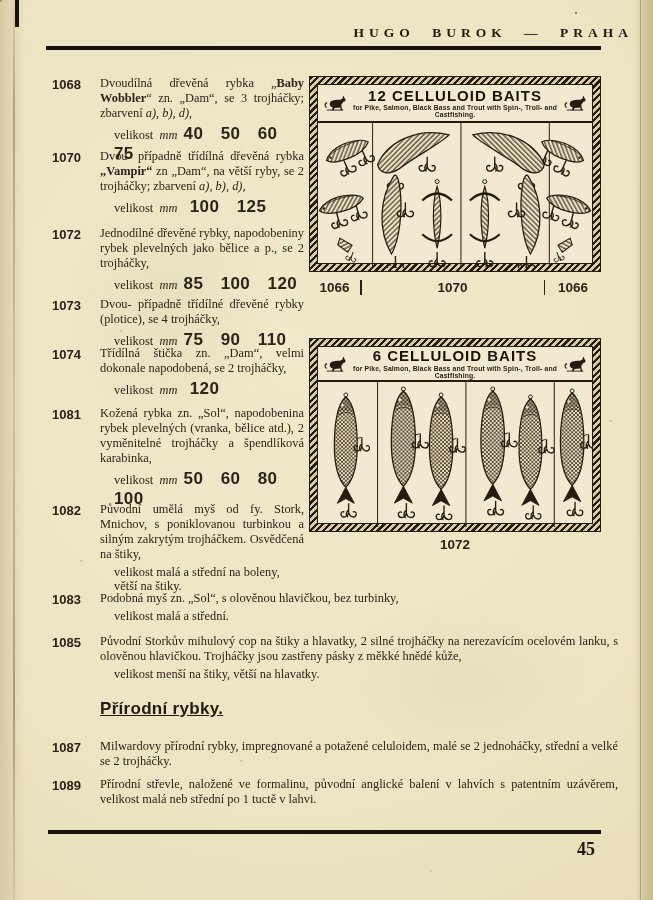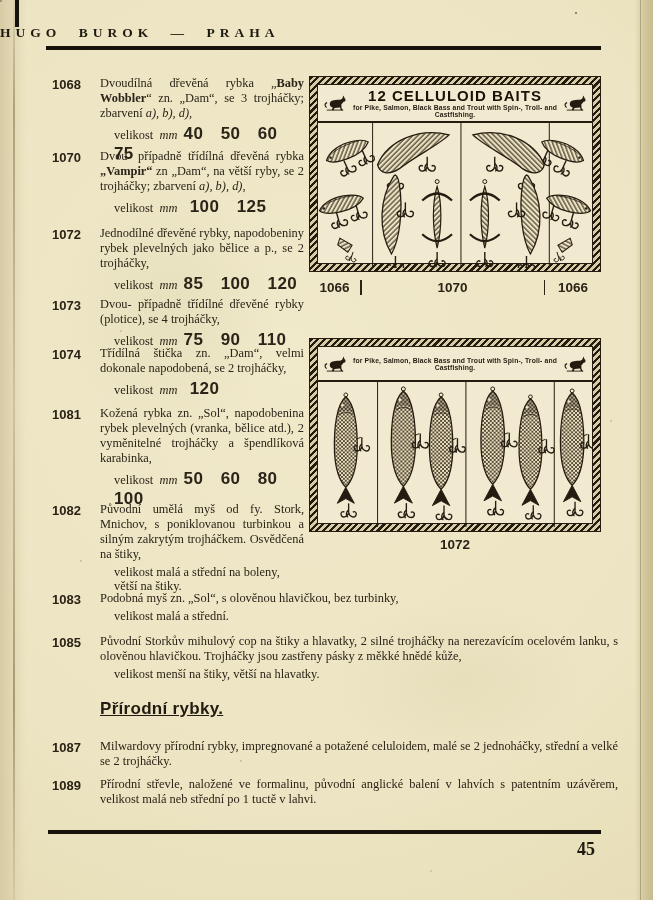--- a/index.html
+++ b/index.html
@@ -18,21 +18,21 @@
   .edge-right-line{position:absolute;right:12px;top:0;bottom:0;width:1px;background:rgba(95,80,42,.35);}
   .stain1{position:absolute;left:60px;top:180px;width:220px;height:260px;border-radius:50%;
     background:radial-gradient(ellipse at center,rgba(125,135,70,.07),rgba(125,135,70,0) 70%);}
   .stain2{position:absolute;left:330px;top:600px;width:260px;height:160px;border-radius:50%;
     background:radial-gradient(ellipse at center,rgba(125,120,60,.06),rgba(125,120,60,0) 70%);}
   .speckles{position:absolute;left:0;top:0;width:2px;height:2px;border-radius:50%;background:rgba(80,60,30,.5);
     box-shadow:575px 12px 0 rgba(60,45,20,.7), 120px 330px 0 rgba(90,70,35,.25), 520px 120px 0 rgba(90,70,35,.2),
       240px 760px 0 rgba(90,70,35,.25), 430px 870px 0 rgba(90,70,35,.2), 80px 560px 0 rgba(90,70,35,.25),
       610px 420px 0 rgba(90,70,35,.25), 300px 95px 0 rgba(90,70,35,.18);}
   
-  .masthead{position:absolute;left:0;right:20px;top:25px;text-align:left;
+  .masthead{position:absolute;left:0;right:20px;top:25px;text-align:right;
     font-family:"Liberation Serif",serif;font-weight:bold;font-size:13.5px;letter-spacing:5px;word-spacing:9px;color:#1f1a10;}
   .head-rule{position:absolute;left:46px;right:52px;top:46px;height:4px;background:#17130c;}
   .foot-rule{position:absolute;left:48px;right:52px;top:830px;height:4px;background:#17130c;}
   .page-num{position:absolute;right:58px;top:839px;font-family:"Liberation Serif",serif;font-weight:bold;font-size:18px;color:#1f1a10;}
   
   .entry{position:absolute;display:flex;}
   .entry .no{width:36px;flex:0 0 36px;font-family:"Liberation Sans",sans-serif;font-weight:bold;font-size:13px;color:#2a2316;padding-top:1px;}
   .entry .txt{flex:1;margin-left:12px;font-size:12.4px;line-height:1.2;text-align:justify;}
   .entry .size{margin-left:14px;margin-top:3px;text-align:left;}
   .narrow{left:52px;width:252px;}
@@ -241,20 +241,21 @@
   </div>
 
   <div class="plate" style="left:309px;top:338px;width:292px;height:194px">
     <div class="plate-frame">
       <div class="plate-inner">
         <div class="plate-head" style="flex-basis:33px">
           <svg class="cat" viewBox="0 0 24 18">
               <use href="#catmark"></use>
             </svg>
           <div class="mid">
+            <div class="plate-title">6 CELLULOID BAITS</div>
             <div class="plate-sub">for Pike, Salmon, Black Bass and Trout with Spin-, Troll- and Castfishing.</div>
           </div>
           <svg class="cat" viewBox="0 0 24 18">
               <use href="#catmark"></use>
             </svg>
         </div>
         <div class="plate-art">
           <svg viewBox="0 0 276 146" preserveAspectRatio="none">
             <line x1="60" y1="0" x2="60" y2="146" stroke="#241c10" stroke-width="1"></line>
             <line x1="149" y1="0" x2="149" y2="146" stroke="#241c10" stroke-width="1"></line>

